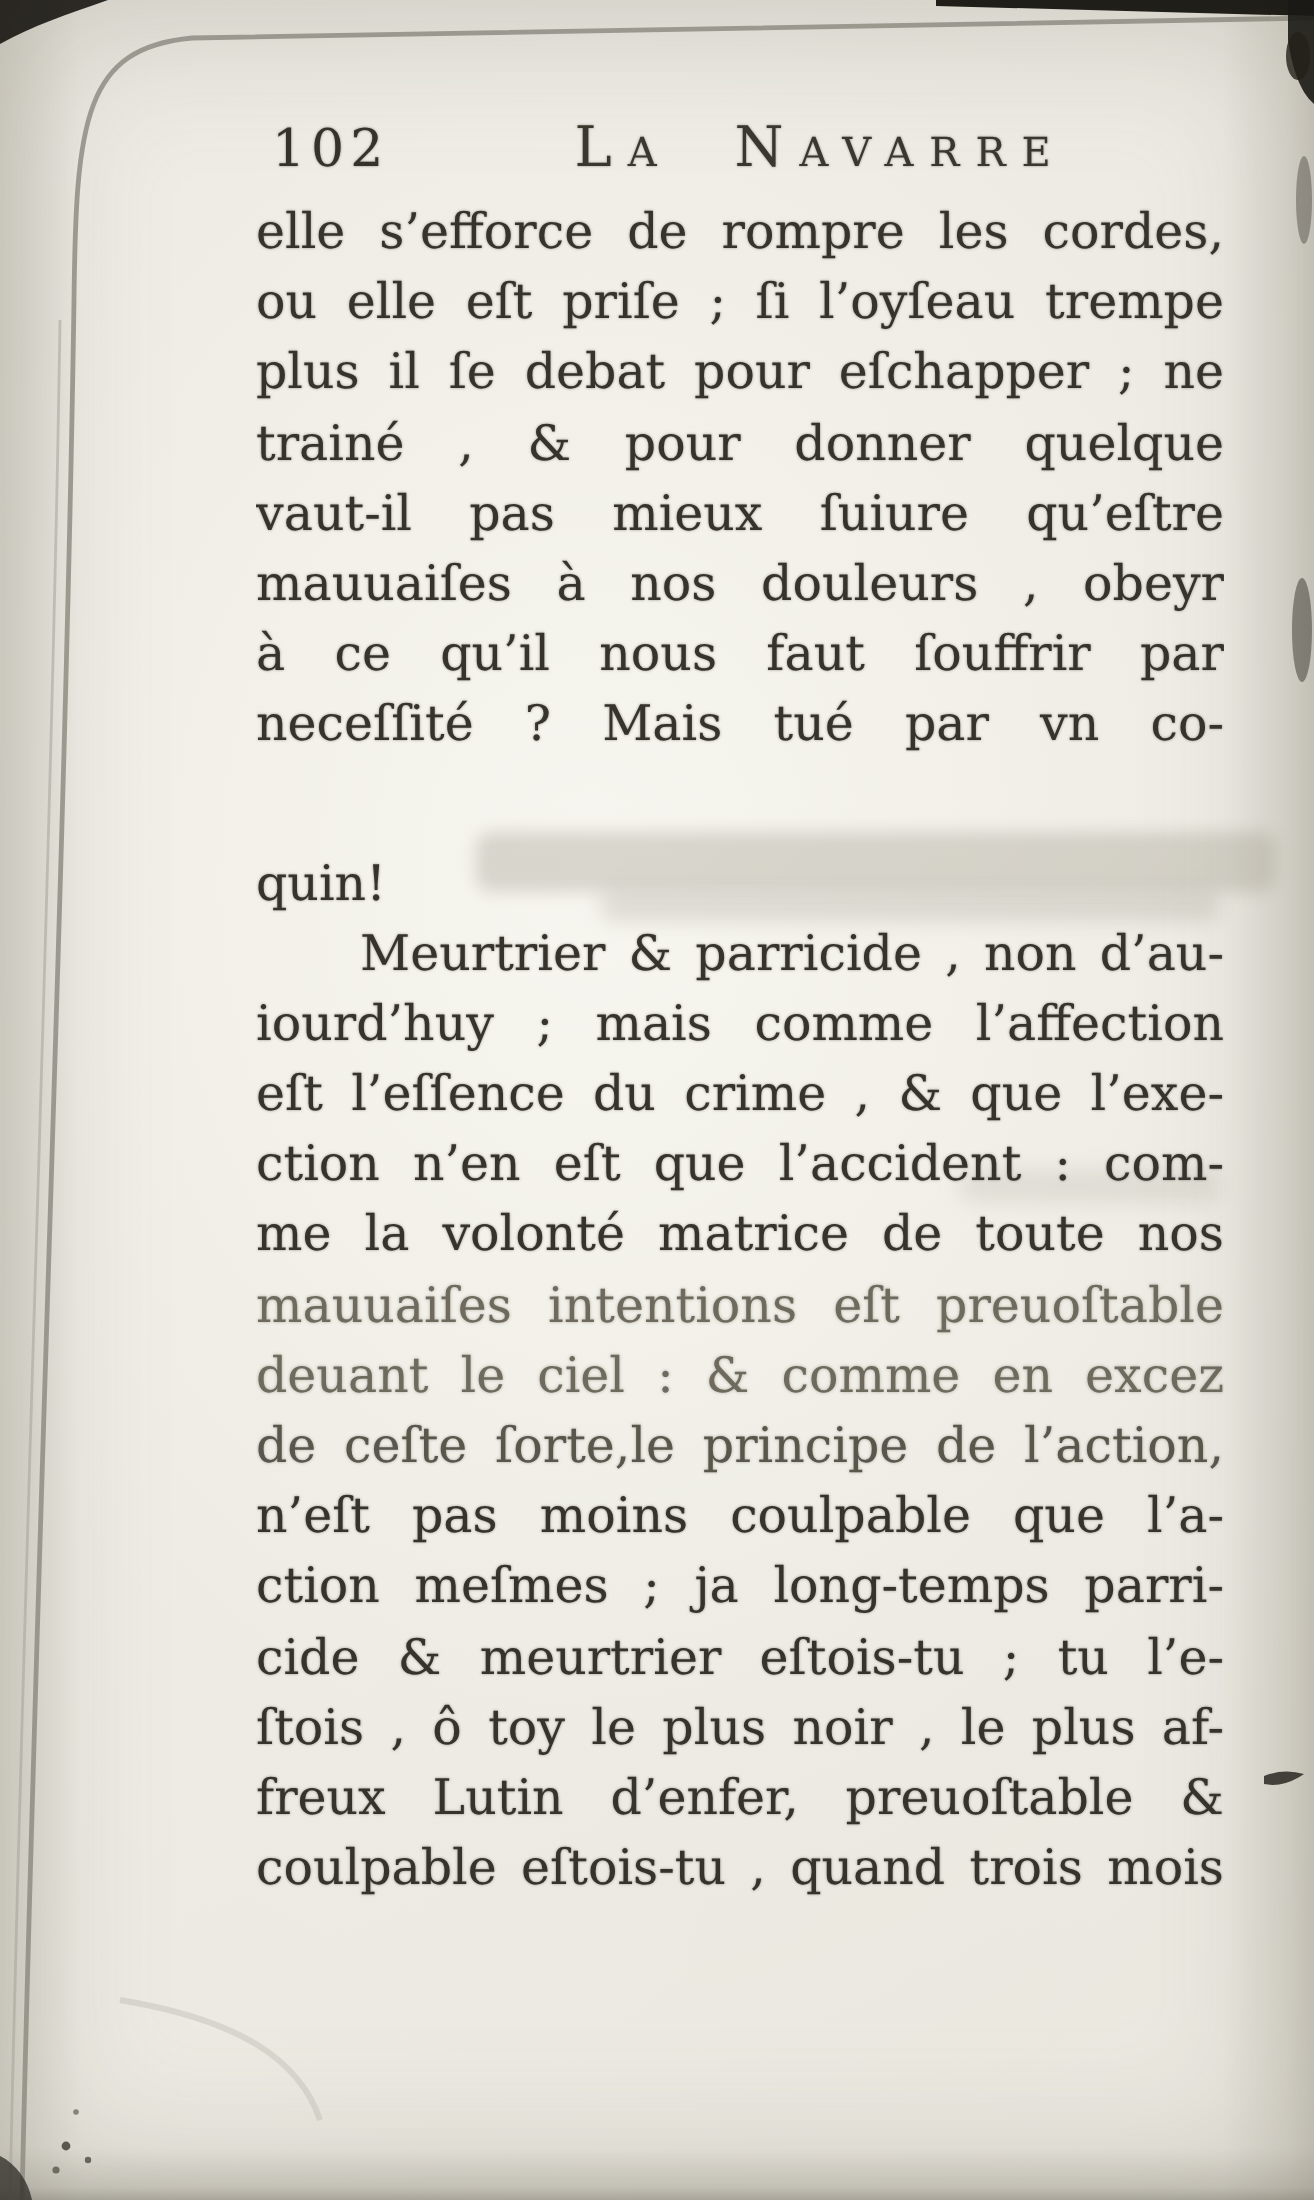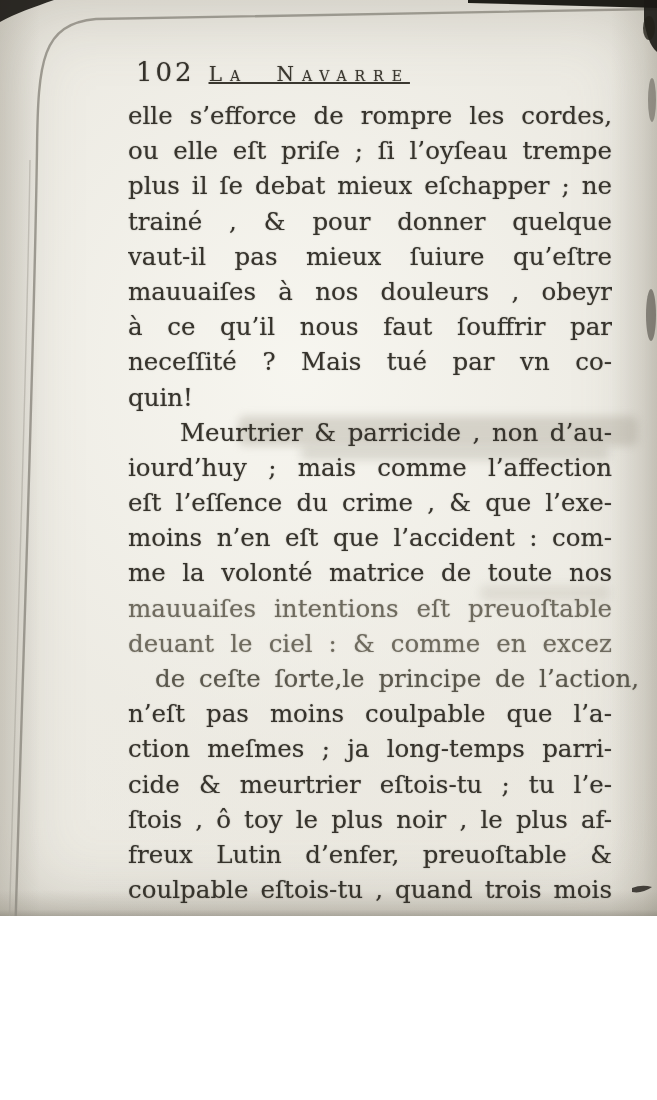--- a/index.html
+++ b/index.html
@@ -6,21 +6,21 @@
     margin: 0;
     padding: 0;
     width: 657px;
     height: 1100px;
     overflow: hidden;
     font-family: "DejaVu Serif", serif;
   }
   .scan {
     position: relative;
     width: 657px;
-    height: 916px;
+    height: 1100px;
     background:
       radial-gradient(ellipse 90% 70% at 45% 40%, rgba(248,247,241,0.9) 0%, rgba(240,238,231,0.4) 60%, rgba(0,0,0,0) 100%),
       radial-gradient(ellipse 60% 30% at 70% 90%, rgba(233,230,221,0.8) 0%, rgba(0,0,0,0) 100%),
       #ebe9e1;
     box-shadow: inset 0 0 70px 12px rgba(118,112,96,0.28);
     overflow: hidden;
   }
   
   .edge-shade-right {
     position: absolute; top: 0; right: 0; width: 46px; height: 100%;
@@ -56,46 +56,45 @@
   .running-head {
     position: absolute; left: 128px; top: 57px; width: 484px; height: 40px;
     display: flex; align-items: baseline;
     color: #35322b;
   }
   .pagenum {
     font-size: 26px; letter-spacing: 3px; margin-left: 8px;
     text-shadow: 0 0 1.2px rgba(48,44,36,0.55);
   }
   .head-title {
-    flex: 1; text-align: left; padding-left: 14px;
-    font-variant: small-caps; font-size: 20px;
+    flex: 1; text-align: center; padding-left: 14px;
+    font-variant: small-caps; font-size: 28px;
     letter-spacing: 8px; word-spacing: 14px;
     color: #3a372f;
     text-shadow: 0 0 1.2px rgba(48,44,36,0.5);
-    text-decoration: underline;
   }
 
   .textblock {
     position: absolute; left: 128px; top: 98px; width: 484px;
     color: #36332c;
     font-size: 24.5px; line-height: 35.2px;
     text-shadow: 0 0 1.3px rgba(50,46,38,0.5);
   }
   .line {
     width: 100%;
     text-align: justify;
     text-align-last: justify;
     white-space: normal;
     overflow: hidden;
     height: 35.2px;
   }
-  .line.short { text-align-last: left; }
+  .line.short { text-align-last: left; margin-top: 44px; }
   .line.indent { padding-left: 52px; box-sizing: border-box; }
   .line.faded { color: #6e6a5e; text-shadow: 0 0 1.6px rgba(90,85,72,0.45); }
-  .line.faded2 { color: #59564b; text-shadow: 0 0 1.5px rgba(80,76,64,0.45); margin-left: 27px; }
+  .line.faded2 { color: #59564b; text-shadow: 0 0 1.5px rgba(80,76,64,0.45); }
 </style>
 </head>
 <body>
 
 <div class="scan">
 
   <div class="edge-shade-left"></div>
   <div class="edge-shade-right"></div>
   <div class="edge-shade-bottom"></div>
 
@@ -130,33 +129,33 @@
 
   <header class="running-head">
     <span class="pagenum">102</span>
     <span class="head-title">La Navarre</span>
   </header>
 
   <main class="textblock">
     <div class="para">
       <div class="line">elle s’efforce de rompre les cordes,</div>
       <div class="line">ou elle eſt priſe ; ſi l’oyſeau trempe</div>
-      <div class="line">plus il ſe debat mieux eſchapper ; ne</div>
+      <div class="line">plus il ſe debat pour eſchapper ; ne</div>
       <div class="line">trainé , &amp; pour donner quelque</div>
       <div class="line">vaut-il pas mieux ſuiure qu’eſtre</div>
       <div class="line">mauuaiſes à nos douleurs , obeyr</div>
       <div class="line">à ce qu’il nous faut ſouffrir par</div>
       <div class="line">neceſſité ? Mais tué par vn co-</div>
       <div class="line short">quin!</div>
     </div>
     <div class="para">
       <div class="line indent">Meurtrier &amp; parricide , non d’au-</div>
       <div class="line">iourd’huy ; mais comme l’affection</div>
       <div class="line">eſt l’eſſence du crime , &amp; que l’exe-</div>
-      <div class="line">moins n’en eſt que l’accident : com-</div>
+      <div class="line">ction n’en eſt que l’accident : com-</div>
       <div class="line">me la volonté matrice de toute nos</div>
       <div class="line faded">mauuaiſes intentions eſt preuoſtable</div>
       <div class="line faded">deuant le ciel : &amp; comme en excez</div>
       <div class="line faded2">de ceſte ſorte,le principe de l’action,</div>
       <div class="line">n’eſt pas moins coulpable que l’a-</div>
       <div class="line">ction meſmes ; ja long-temps parri-</div>
       <div class="line">cide &amp; meurtrier eſtois-tu ; tu l’e-</div>
       <div class="line">ſtois , ô toy le plus noir , le plus af-</div>
       <div class="line">freux Lutin d’enfer, preuoſtable &amp;</div>
       <div class="line">coulpable eſtois-tu , quand trois mois</div>

